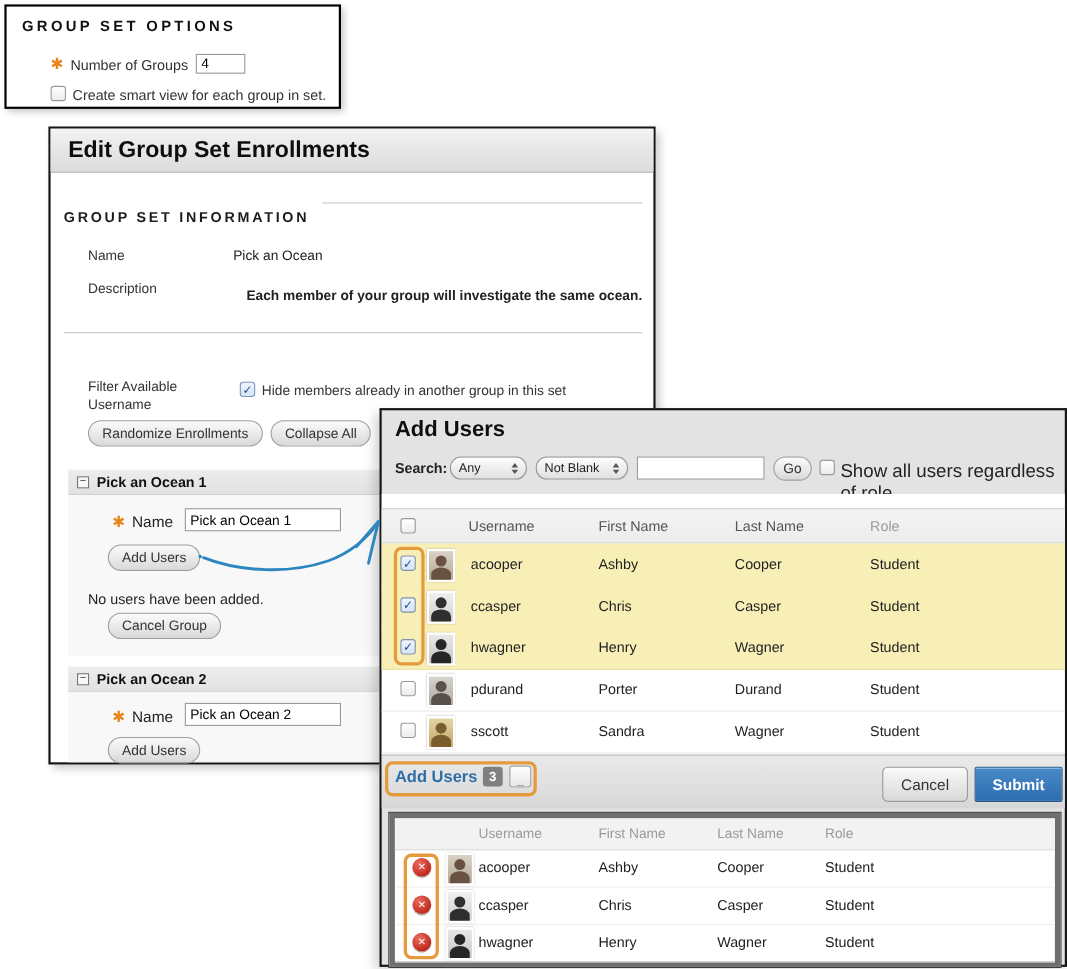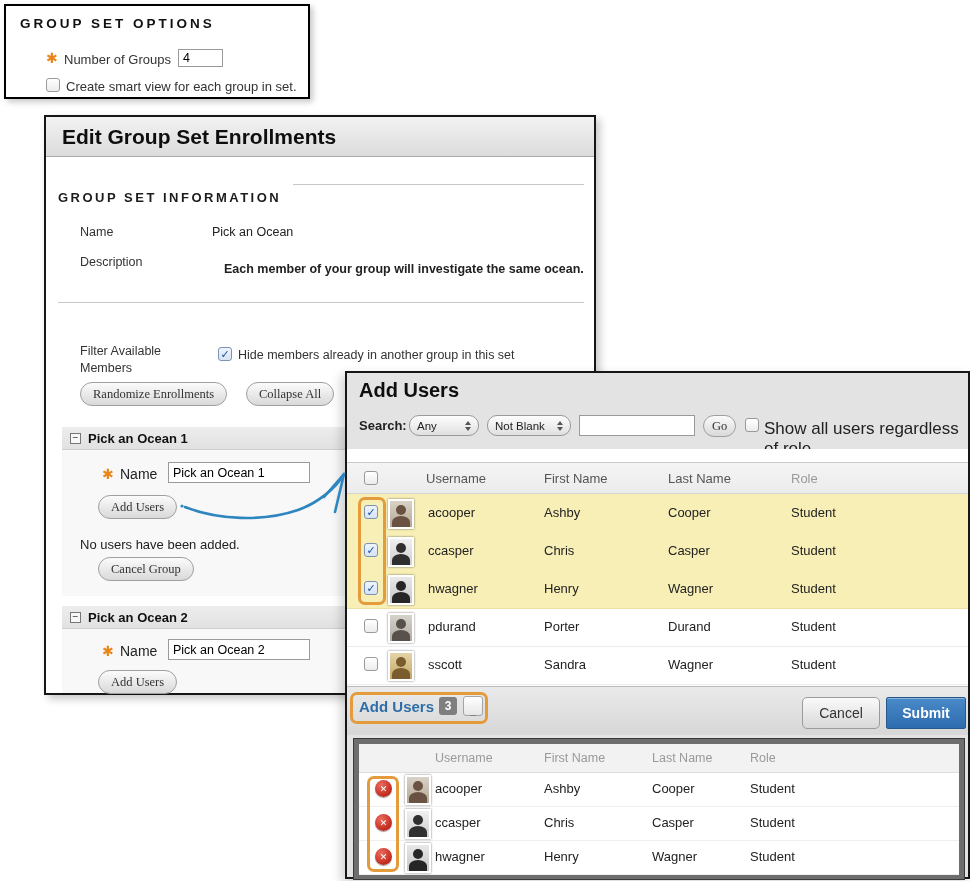--- a/index.html
+++ b/index.html
@@ -7,21 +7,21 @@
   .stage{position:relative;width:970px;height:881px;background:#fff;overflow:hidden;}
 
   
   .abs{position:absolute;box-sizing:border-box;}
   .cb{width:14px;height:14px;border:1px solid #9a9a9a;border-radius:3px;
       background:linear-gradient(#fff,#ececec);display:inline-flex;align-items:center;
       justify-content:center;font-size:11px;font-weight:bold;color:#1c4fa0;box-sizing:border-box;flex:none;}
   .cb.checked{background:linear-gradient(#eef4fc,#d6e4f6);border-color:#7d93b5;}
   .btn{display:inline-flex;align-items:center;justify-content:center;border:1px solid #9f9f9f;
        border-radius:12px;background:linear-gradient(#fbfbfb,#d9d9d9);color:#333;font-size:12.5px;
-       padding:0 12px;height:24px;box-sizing:border-box;white-space:nowrap;font-family:Liberation Serif, serif;}
+       padding:0 12px;height:24px;box-sizing:border-box;white-space:nowrap;}
   .req{color:#e8861c;font-size:14px;font-weight:bold;line-height:1;}
   .sec-row{display:flex;align-items:flex-start;gap:12px;}
   .sec-title{font-size:13px;font-weight:bold;letter-spacing:2.5px;color:#1c1c1c;white-space:nowrap;margin-top:9px;}
   .sec-line{flex:1;border-top:1px solid #c8c8c8;margin-top:3px;}
   .minus-box{width:11px;height:11px;border:1px solid #777;background:#f8f8f8;display:inline-flex;
        align-items:center;justify-content:center;font-size:10px;line-height:1;color:#333;flex:none;box-sizing:border-box;}
   .select{display:inline-flex;align-items:center;justify-content:space-between;border:1px solid #999;
        border-radius:10px;background:linear-gradient(#fdfdfd,#e0e0e0);height:21px;padding:0 7px;
        font-size:11.5px;color:#222;box-sizing:border-box;}
   .arrows{display:flex;flex-direction:column;gap:2px;margin-left:6px;}
@@ -132,21 +132,21 @@
       <span class="sec-line"></span>
     </div>
     <span class="abs fieldlab" style="left:34px;top:108px;">Name</span>
     <span class="abs fieldval" style="left:166px;top:108px;">Pick an Ocean</span>
     <span class="abs fieldlab" style="left:34px;top:138px;">Description</span>
     <span class="abs fieldval" style="left:178px;top:145px;font-weight:bold;">Each member of your group will investigate the same ocean.</span>
 
     <div class="abs sec-row" style="left:12px;right:10px;top:182px;">
       <span class="sec-line"></span>
     </div>
-    <span class="abs fieldlab" style="left:34px;top:226px;width:100px;line-height:1.35;">Filter Available Members</span>
+    <span class="abs fieldlab" style="left:34px;top:226px;width:100px;line-height:1.35;">Filter Available Username</span>
     <span class="abs cb checked" style="left:172px;top:230px;">
         <span>✓</span>
       </span>
     <span class="abs fieldlab" style="left:192px;top:231px;">Hide members already in another group in this set</span>
 
     <div class="abs btn" style="left:34px;top:265px;">Randomize Enrollments</div>
     <div class="abs btn" style="left:200px;top:265px;">Collapse All</div>
 
     <div class="abs group-bar" style="top:310px;">
       <span class="minus-box">−</span>

